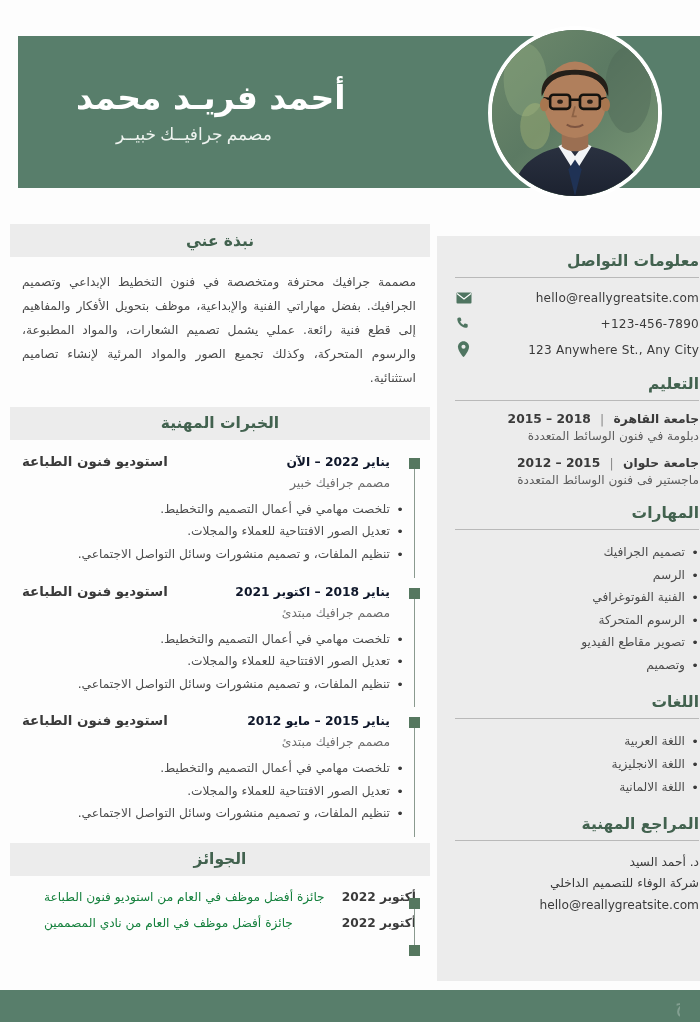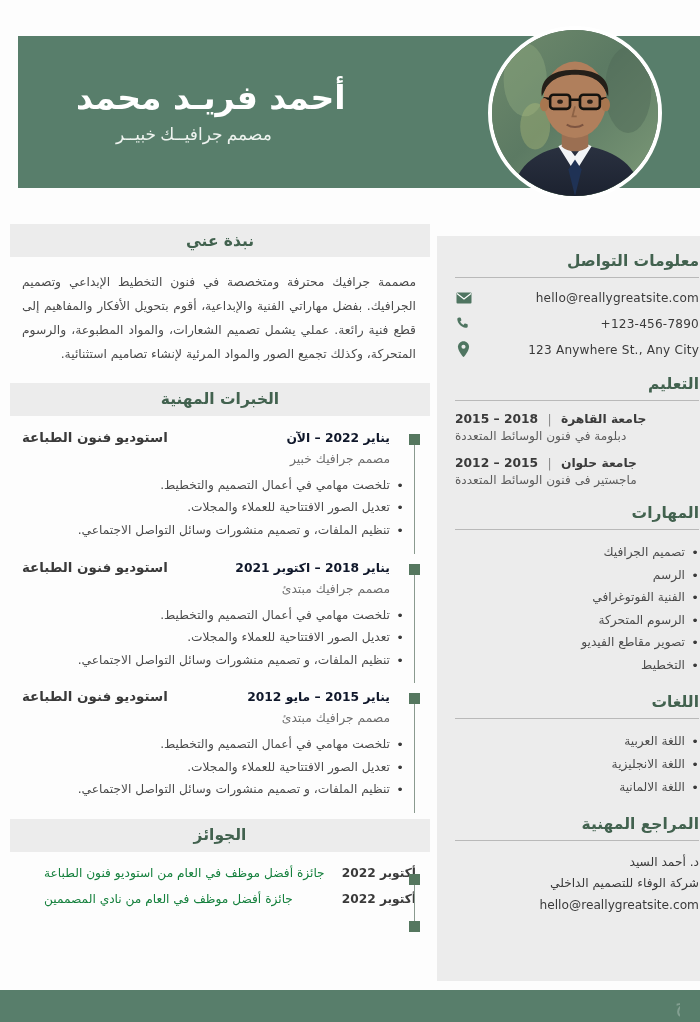--- a/index.html
+++ b/index.html
@@ -119,21 +119,21 @@
     justify-content:flex-start;gap:10px;margin-bottom:9px;
   }
   .contact-ico{
     width:17px;height:17px;flex:0 0 17px;display:flex;align-items:center;justify-content:center;
   }
   .contact-ico svg{display:block;}
   .contact-val{
     color:#3a3a3a;font-size:12.1px;direction:ltr;text-align:right;
     flex:1;letter-spacing:0.2px;
   }
-  .edu-item{margin-bottom:13px;text-align:left;}
+  .edu-item{margin-bottom:13px;text-align:right;}
   .edu-head{color:#3a3a3a;font-size:12.3px;font-weight:700;direction:rtl;}
   .edu-head .bar{color:#888;font-weight:400;margin:0 5px;}
   .edu-head .yr{direction:ltr;display:inline-block;}
   .edu-sub{color:#5c5c5c;font-size:12.1px;margin-top:3px;}
   .side-list{margin:0;padding:0;list-style:none;}
   .side-list li{
     color:#4b4b4b;font-size:12.2px;line-height:1.85;text-align:right;
     padding-right:14px;position:relative;
   }
   .side-list li::before{
@@ -210,21 +210,21 @@
       <ellipse cx="31.5" cy="45" rx="2.6" ry="4" fill="#a8764f"></ellipse>
       <ellipse cx="68.5" cy="45" rx="2.6" ry="4" fill="#a8764f"></ellipse>
     </svg>
   </div>
 
   <div class="main-col">
 
     <div class="sec-bar">
       <span>نبذة عني</span>
     </div>
-    <p class="about-text">مصممة جرافيك محترفة ومتخصصة في فنون التخطيط الإبداعي وتصميم الجرافيك. بفضل مهاراتي الفنية والإبداعية، أقوم بتحويل الأفكار والمفاهيم إلى قطع فنية رائعة. عملي يشمل تصميم الشعارات، والمواد المطبوعة، والرسوم المتحركة، وكذلك تجميع الصور والمواد المرئية لإنشاء تصاميم استثنائية.</p>
+    <p class="about-text">مصممة جرافيك محترفة ومتخصصة في فنون التخطيط الإبداعي وتصميم الجرافيك. بفضل مهاراتي الفنية والإبداعية، موظف بتحويل الأفكار والمفاهيم إلى قطع فنية رائعة. عملي يشمل تصميم الشعارات، والمواد المطبوعة، والرسوم المتحركة، وكذلك تجميع الصور والمواد المرئية لإنشاء تصاميم استثنائية.</p>
 
     <div class="sec-bar">
       <span>الخبرات المهنية</span>
     </div>
 
     <div class="exp-wrap">
 
       <div class="exp-item">
         <div class="tl">
             <i class="sq"></i>
@@ -360,21 +360,21 @@
 
     <div class="side-sec">
       <div class="side-title">المهارات</div>
       <div class="side-rule"></div>
       <ul class="side-list">
         <li>تصميم الجرافيك</li>
         <li>الرسم</li>
         <li>الفنية الفوتوغرافي</li>
         <li>الرسوم المتحركة</li>
         <li>تصوير مقاطع الفيديو</li>
-        <li>التخطيط</li>
+        <li>وتصميم</li>
       </ul>
     </div>
 
     <div class="side-sec">
       <div class="side-title">اللغات</div>
       <div class="side-rule"></div>
       <ul class="side-list">
         <li>اللغة العربية</li>
         <li>اللغة الانجليزية</li>
         <li>اللغة الالمانية</li>

